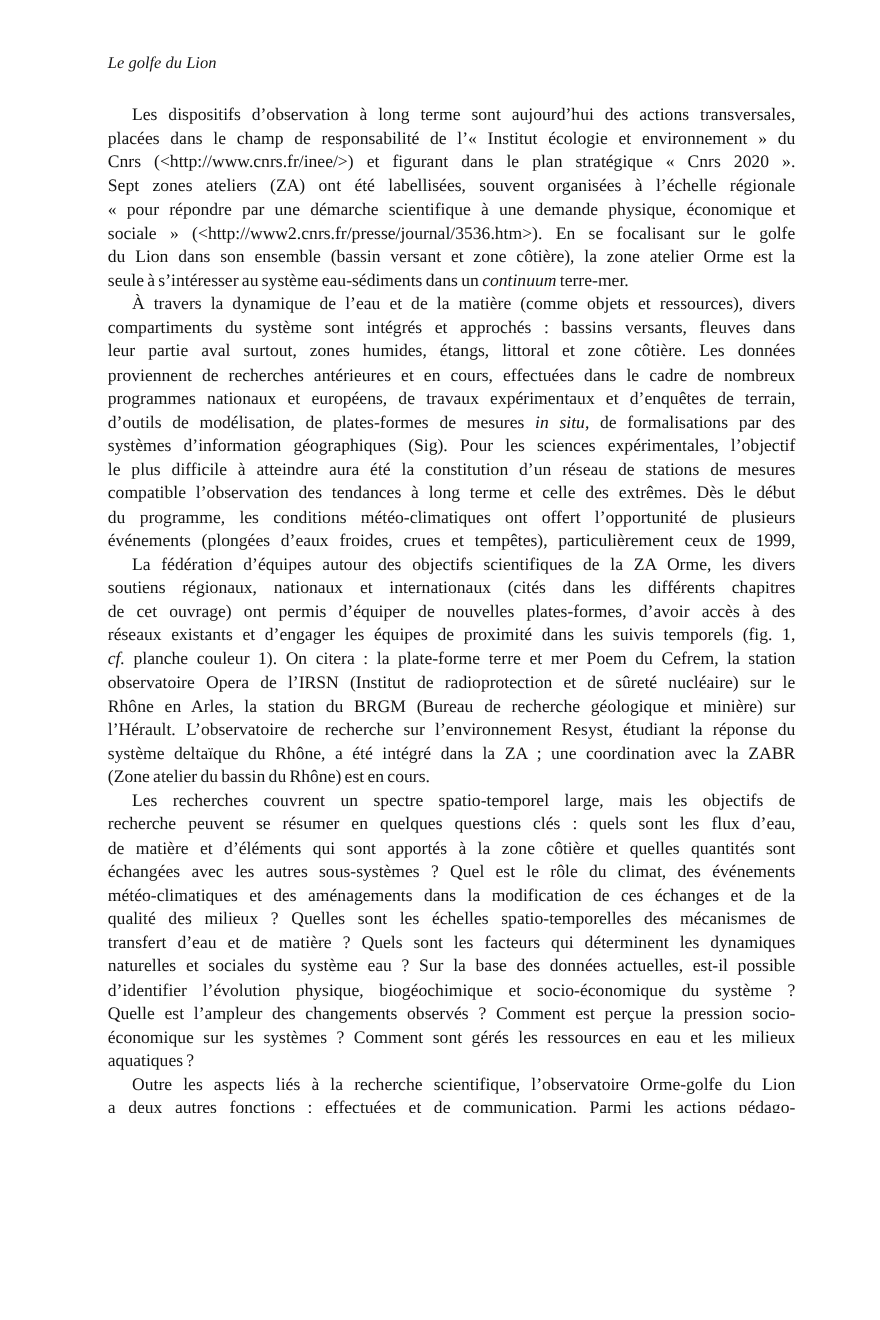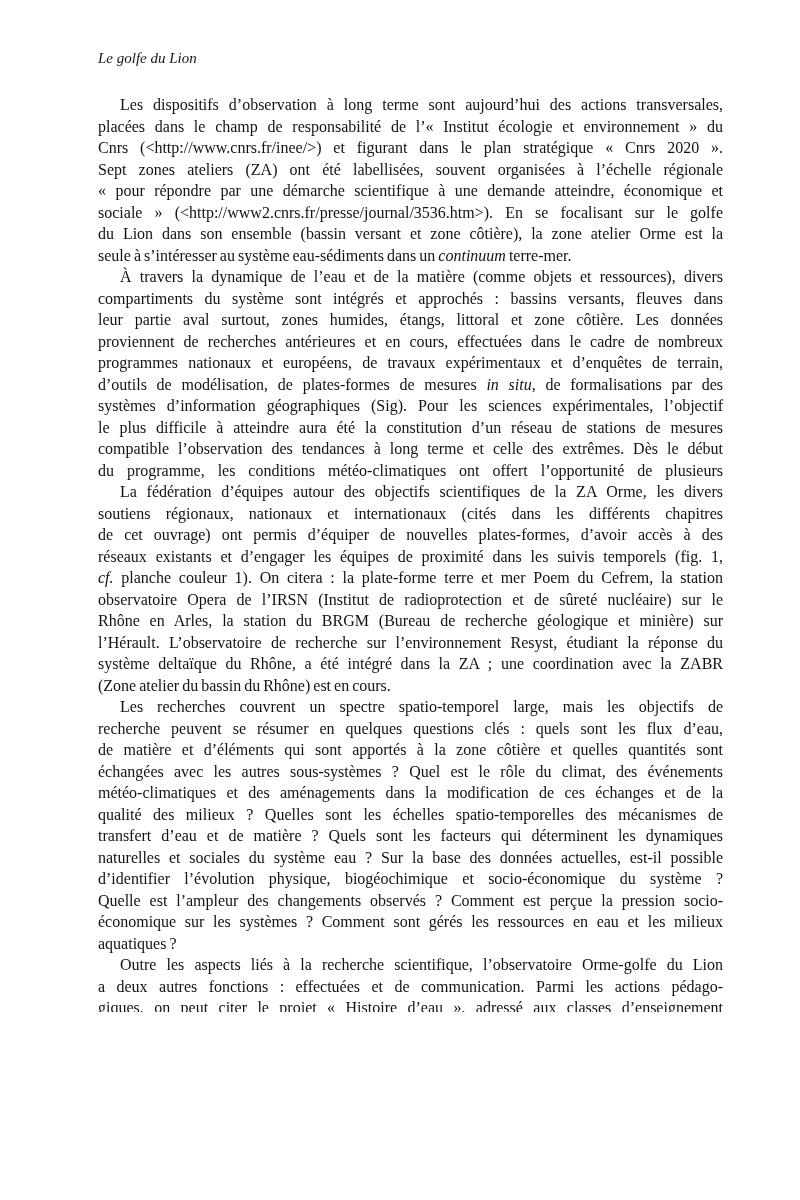--- a/index.html
+++ b/index.html
@@ -68,36 +68,37 @@
 
 <div class="page">
   <div class="running-head">Le golfe du Lion</div>
 
   <div class="body-text">
       <div class="paragraph">
         <div class="line indent">Les dispositifs d’observation à long terme sont aujourd’hui des actions transversales,</div>
         <div class="line">placées dans le champ de responsabilité de l’« Institut écologie et environnement » du</div>
         <div class="line">Cnrs (&lt;http://www.cnrs.fr/inee/&gt;) et figurant dans le plan stratégique « Cnrs 2020 ».</div>
         <div class="line">Sept zones ateliers (ZA) ont été labellisées, souvent organisées à l’échelle régionale</div>
-        <div class="line">« pour répondre par une démarche scientifique à une demande atteindre, économique et</div>
+        <div class="line">« pour répondre par une démarche scientifique à une demande physique, économique et</div>
         <div class="line">sociale » (&lt;http://www2.cnrs.fr/presse/journal/3536.htm&gt;). En se focalisant sur le golfe</div>
         <div class="line">du Lion dans son ensemble (bassin versant et zone côtière), la zone atelier Orme est la</div>
         <div class="line end">seule à s’intéresser au système eau-sédiments dans un <em>continuum</em> terre-mer.</div>
       </div>
       <div class="paragraph">
         <div class="line indent">À travers la dynamique de l’eau et de la matière (comme objets et ressources), divers</div>
         <div class="line">compartiments du système sont intégrés et approchés : bassins versants, fleuves dans</div>
         <div class="line">leur partie aval surtout, zones humides, étangs, littoral et zone côtière. Les données</div>
         <div class="line">proviennent de recherches antérieures et en cours, effectuées dans le cadre de nombreux</div>
         <div class="line">programmes nationaux et européens, de travaux expérimentaux et d’enquêtes de terrain,</div>
         <div class="line">d’outils de modélisation, de plates-formes de mesures <em>in situ</em>, de formalisations par des</div>
         <div class="line">systèmes d’information géographiques (Sig). Pour les sciences expérimentales, l’objectif</div>
         <div class="line">le plus difficile à atteindre aura été la constitution d’un réseau de stations de mesures</div>
         <div class="line">compatible l’observation des tendances à long terme et celle des extrêmes. Dès le début</div>
         <div class="line">du programme, les conditions météo-climatiques ont offert l’opportunité de plusieurs</div>
+        <div class="line">événements (plongées d’eaux froides, crues et tempêtes), particulièrement ceux de 1999,</div>
       </div>
       <div class="paragraph">
         <div class="line indent">La fédération d’équipes autour des objectifs scientifiques de la ZA Orme, les divers</div>
         <div class="line">soutiens régionaux, nationaux et internationaux (cités dans les différents chapitres</div>
         <div class="line">de cet ouvrage) ont permis d’équiper de nouvelles plates-formes, d’avoir accès à des</div>
         <div class="line">réseaux existants et d’engager les équipes de proximité dans les suivis temporels (fig. 1,</div>
         <div class="line"><em>cf.</em> planche couleur 1). On citera : la plate-forme terre et mer Poem du Cefrem, la station</div>
         <div class="line">observatoire Opera de l’IRSN (Institut de radioprotection et de sûreté nucléaire) sur le</div>
         <div class="line">Rhône en Arles, la station du BRGM (Bureau de recherche géologique et minière) sur</div>
         <div class="line">l’Hérault. L’observatoire de recherche sur l’environnement Resyst, étudiant la réponse du</div>

